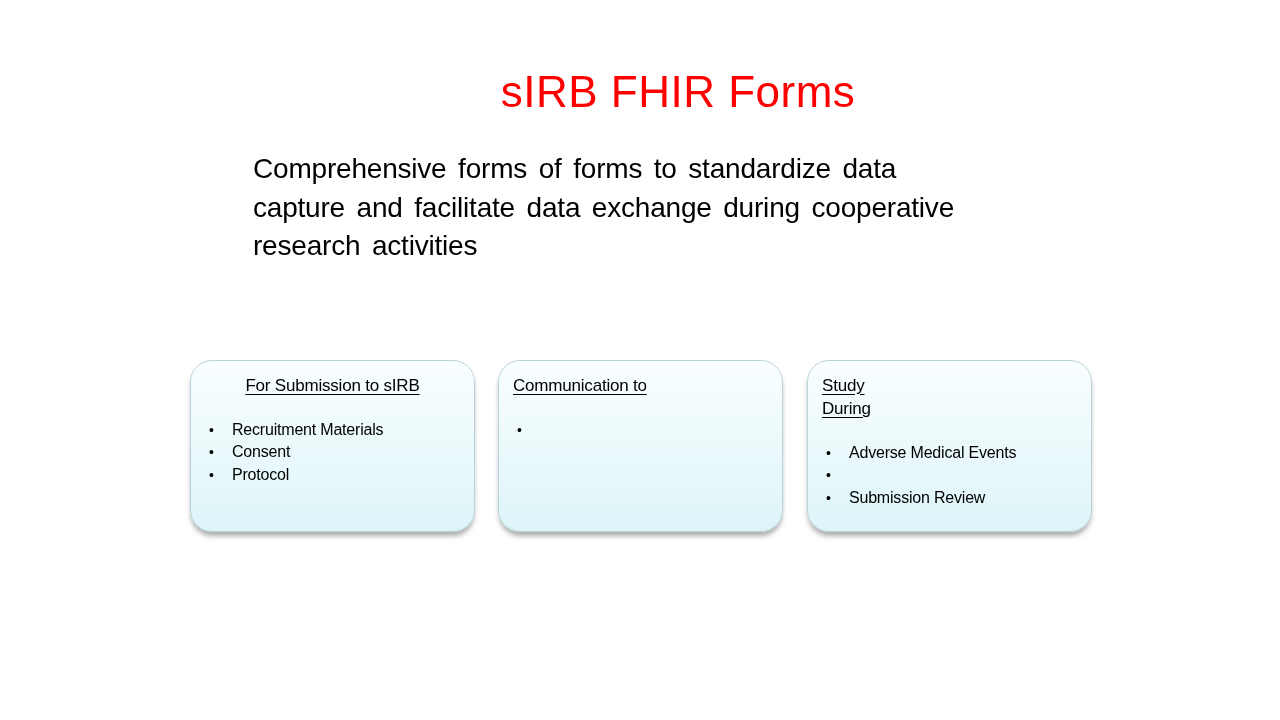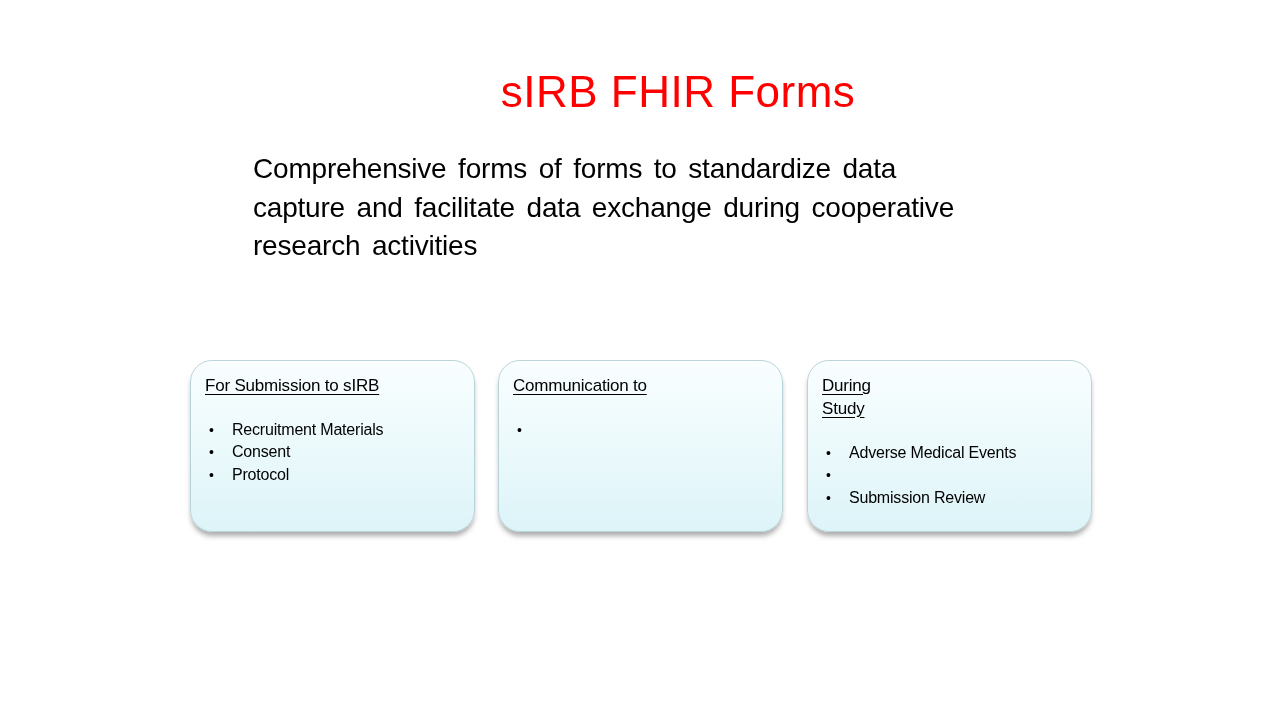--- a/index.html
+++ b/index.html
@@ -64,21 +64,21 @@
     font-size: 17px;
     line-height: 23px;
     margin-bottom: 22px;           
     letter-spacing: -0.2px;
   }
   .card-heading .hl {
     text-decoration: underline;
     text-underline-offset: 3px;
     white-space: pre;              
   }
-  .heading-left   { text-align: left; }
+  .heading-left   { text-align: center; }
   .heading-center { }
 
   .items {
     list-style: none;
     margin: 0;
     padding: 0;
   }
   .item {
     display: flex;
     align-items: baseline;
@@ -132,22 +132,22 @@
     </div>
     <ul class="items">
       <li class="item">
         <span class="marker">•</span>
       </li>
     </ul>
   </div>
 
   <div class="card card-3">
     <div class="card-heading heading-center">
+      <div><span class="hl">Study</span></div>
       <div><span class="hl">During</span></div>
-      <div><span class="hl">Study</span></div>
     </div>
     <ul class="items">
       <li class="item">
         <span class="marker">•</span>
         <span class="itext">Adverse Medical Events</span>
       </li>
       <li class="item">
         <span class="marker">•</span>
       </li>
       <li class="item">

